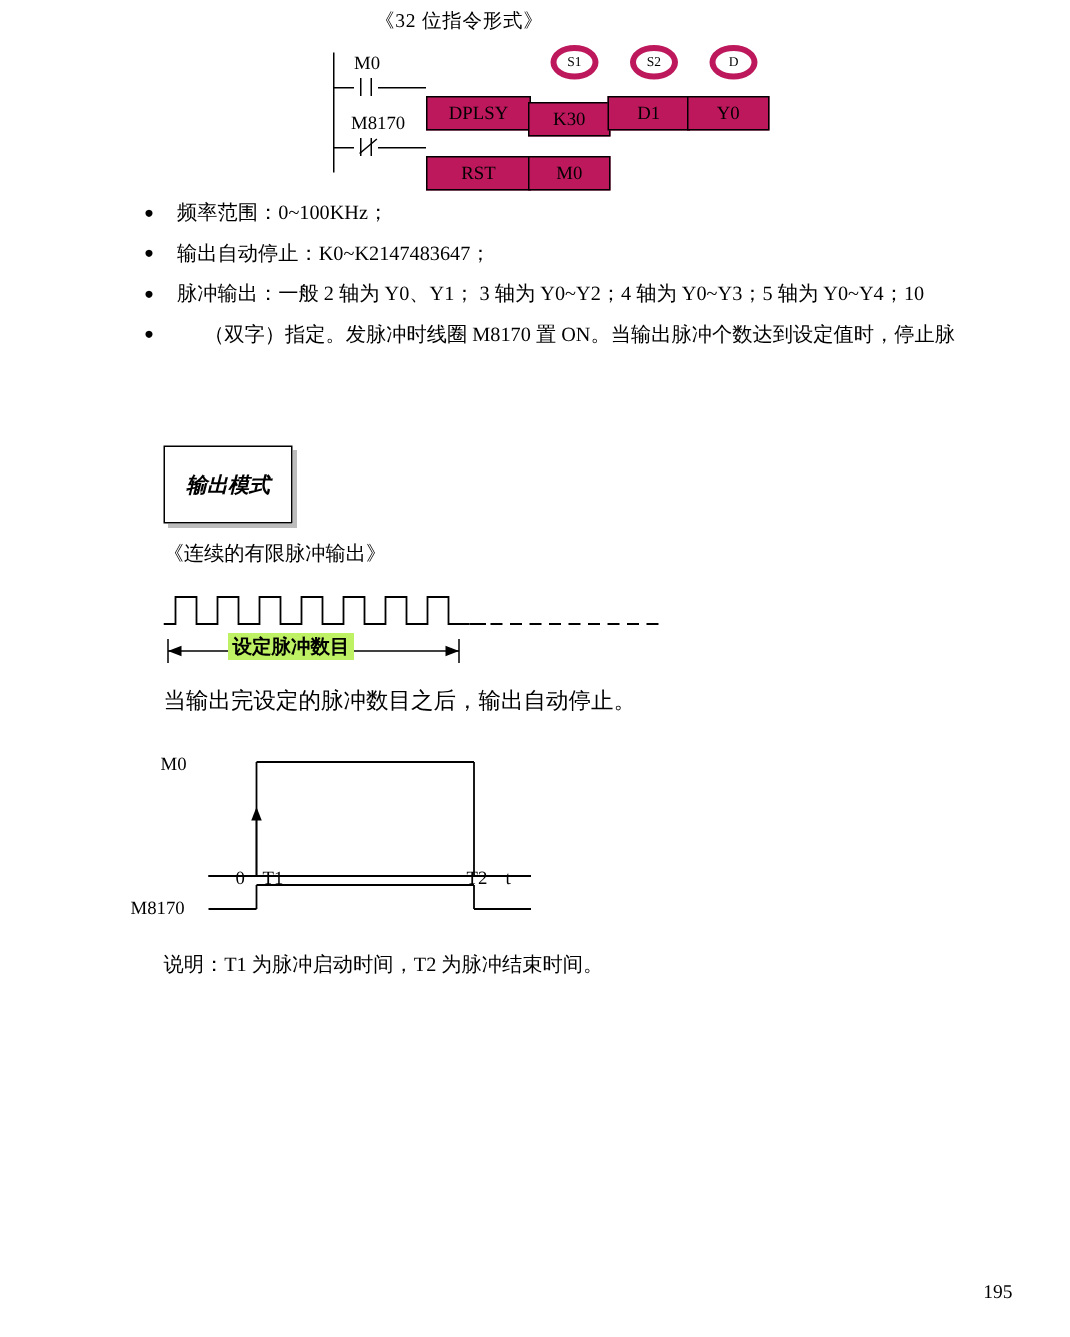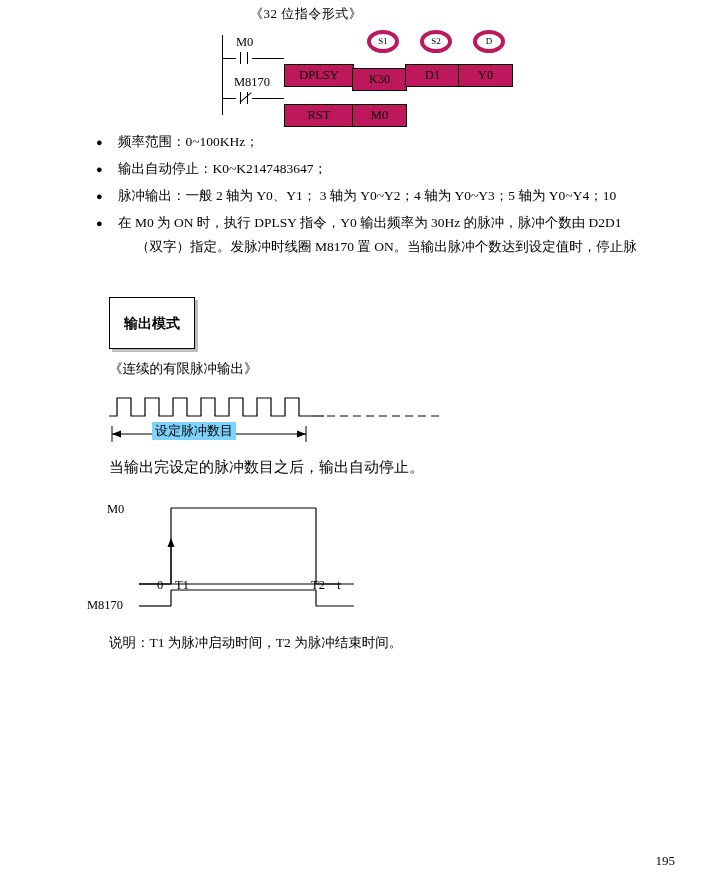--- a/index.html
+++ b/index.html
@@ -141,20 +141,21 @@
     top: 297px;
     width: 84px;
     height: 50px;
     border: 1px solid #000;
     box-shadow: 3px 3px 0 #bdbdbd;
     text-align: center;
     line-height: 50px;
     font-size: 14px;
     font-weight: bold;
     font-family: "Liberation Sans", sans-serif;
+    font-style: italic;
   }
 
   .sec-title {
     position: absolute;
     left: 109px;
     top: 360px;
     font-size: 13.5px;
   }
 
   
@@ -172,22 +173,23 @@
     left: 109px;
     top: 424px;
     width: 220px;
     height: 28px;
   }
   .dim-label {
     position: absolute;
     left: 152px;
     top: 422px;
     font-size: 13px;
-    background: #7dd3fc;
+    background: #bef264;
     padding: 0 3px;
+    font-weight: bold;
   }
 
   .note1 {
     position: absolute;
     left: 109px;
     top: 458px;
     font-size: 15px;
   }
 
   
@@ -272,21 +274,20 @@
     </div>
     <div class="bullet-row">
       <div class="bullet-dot">●</div>
       <div class="bullet-text">
         <span>脉冲输出：一般 2 轴为 Y0、Y1；  3 轴为 Y0~Y2；4 轴为 Y0~Y3；5 轴为 Y0~Y4；10</span>
       </div>
     </div>
     <div class="bullet-row">
       <div class="bullet-dot">●</div>
       <div class="bullet-text">
-        <span>在 M0 为 ON 时，执行 DPLSY 指令，Y0 输出频率为 30Hz 的脉冲，脉冲个数由 D2D1</span>
         <span class="indent">（双字）指定。发脉冲时线圈 M8170 置 ON。当输出脉冲个数达到设定值时，停止脉</span>
       </div>
     </div>
   </div>
 
   <div class="mode-box">输出模式</div>
 
   <div class="sec-title">《连续的有限脉冲输出》</div>
 
   <div class="pulse-wrap">

